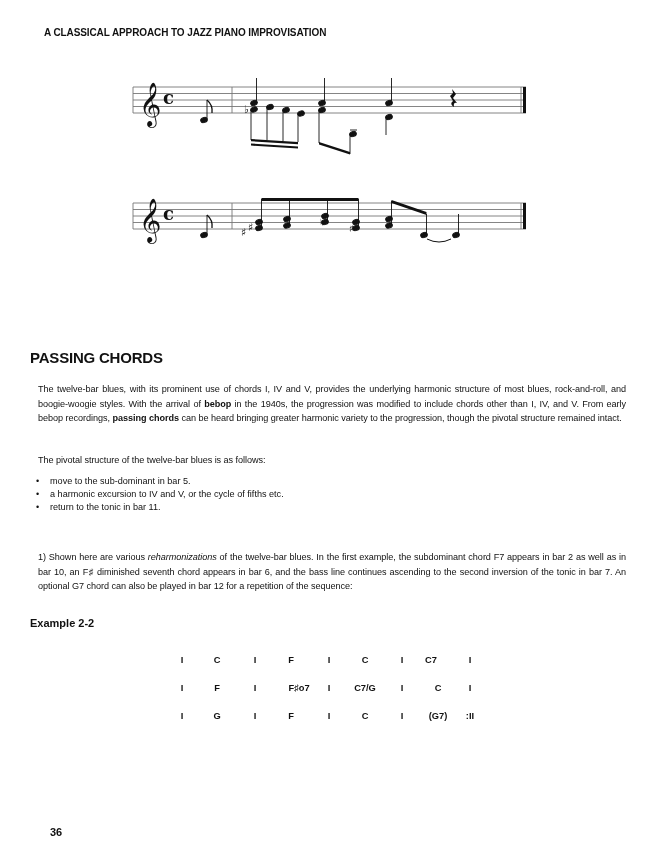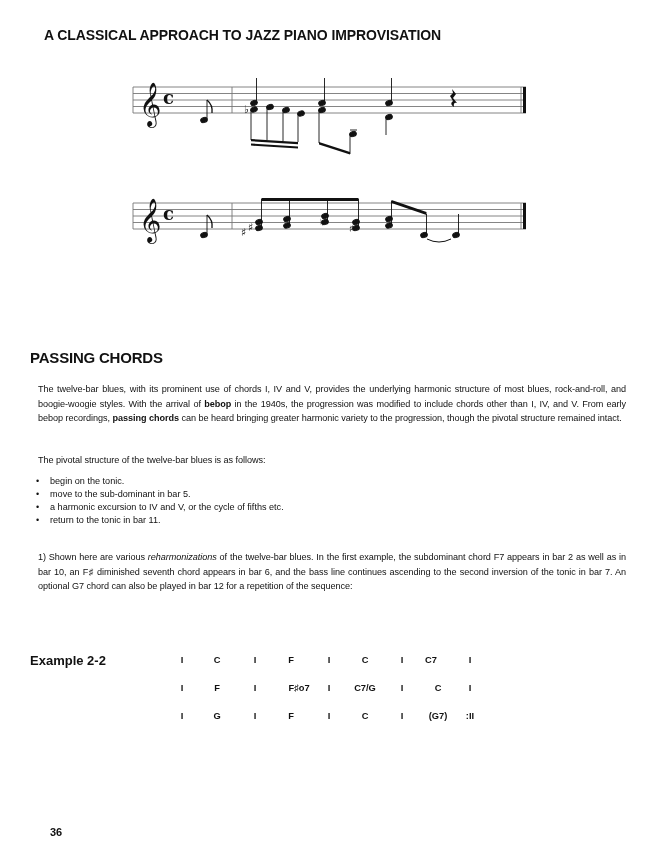--- a/index.html
+++ b/index.html
@@ -2,42 +2,42 @@
 <html><head>
 <meta charset="utf-8">
 <style>
   html, body { margin: 0; padding: 0; background: #ffffff; }
   body {
     width: 648px; height: 864px; position: relative; overflow: hidden;
     font-family: "Liberation Sans", "DejaVu Sans", sans-serif; color: #111;
   }
   .running-head {
     position: absolute; left: 44px; top: 27px;
-    font-size: 14px; font-weight: bold; letter-spacing: -0.1px; color: #111;
+    font-size: 10px; font-weight: bold; letter-spacing: -0.1px; color: #111;
   }
   .score { position: absolute; left: 0; top: 0; }
   .section-title {
     position: absolute; left: 30px; top: 349px;
     font-size: 15px; font-weight: bold; letter-spacing: -0.2px;
   }
   .para {
     position: absolute; left: 30px; width: 588px;
     font-size: 9.1px; line-height: 14.6px; text-align: justify;
     letter-spacing: -0.05px;
     margin-left: 8px;
   }
   .p1 { top: 382px; }
   .p2 { top: 453px; }
   .bullets { position: absolute; left: 36px; top: 475px; margin: 0; padding: 0; list-style: none; }
   .bullets li { font-size: 9.1px; line-height: 13.1px; position: relative; padding-left: 14px; }
   .bullets li::before { content: "\2022"; position: absolute; left: 0; top: 0; }
   .p3 { top: 550px; }
   .example-label {
     position: absolute; left: 30px; top: 617px;
-    font-size: 13px; font-weight: bold; margin-top: 36px;
+    font-size: 11px; font-weight: bold;
   }
   .chord-grid { position: absolute; left: 170px; top: 655px; }
   .chord-row { position: absolute; height: 14px; }
   .chord-cell {
     position: absolute; font-size: 9.3px; font-weight: bold; text-align: center;
     width: 50px; margin-left: -25px; white-space: nowrap;
   }
   .page-number {
     position: absolute; left: 50px; top: 826px; font-size: 11px; font-weight: bold;
   }
@@ -148,21 +148,20 @@
   <text x="349" y="232" font-size="10" font-family="DejaVu Sans, sans-serif" fill="#111">♯</text>
 </svg>
 
 <div class="section-title">PASSING CHORDS</div>
 
 <div class="para p1"><span>The twelve-bar blues, with its prominent use of chords I, IV and V, provides the underlying harmonic structure of most blues, rock-and-roll, and boogie-woogie styles. With the arrival of </span><b>bebop</b><span> in the 1940s, the progression was modified to include chords other than I, IV, and V. From early bebop recordings, </span><b>passing chords</b><span> can be heard bringing greater harmonic variety to the progression, though the pivotal structure remained intact.</span></div>
 
 <div class="para p2">The pivotal structure of the twelve-bar blues is as follows:</div>
 
 <ul class="bullets">
-  <li>begin on the tonic.</li>
   <li>move to the sub-dominant in bar 5.</li>
   <li>a harmonic excursion to IV and V, or the cycle of fifths etc.</li>
   <li>return to the tonic in bar 11.</li>
 </ul>
 
 <div class="para p3"><span>1) Shown here are various </span><i>reharmonizations</i><span> of the twelve-bar blues.  In the first example, the subdominant chord F7 appears in bar 2 as well as in bar 10, an F♯ diminished seventh chord appears in bar 6, and the bass line continues ascending to the second inversion of the tonic in bar 7.  An optional G7 chord can also be played in bar 12 for a repetition of the sequence:</span></div>
 
 <div class="example-label">Example 2-2</div>
 
 <div class="chord-grid">

